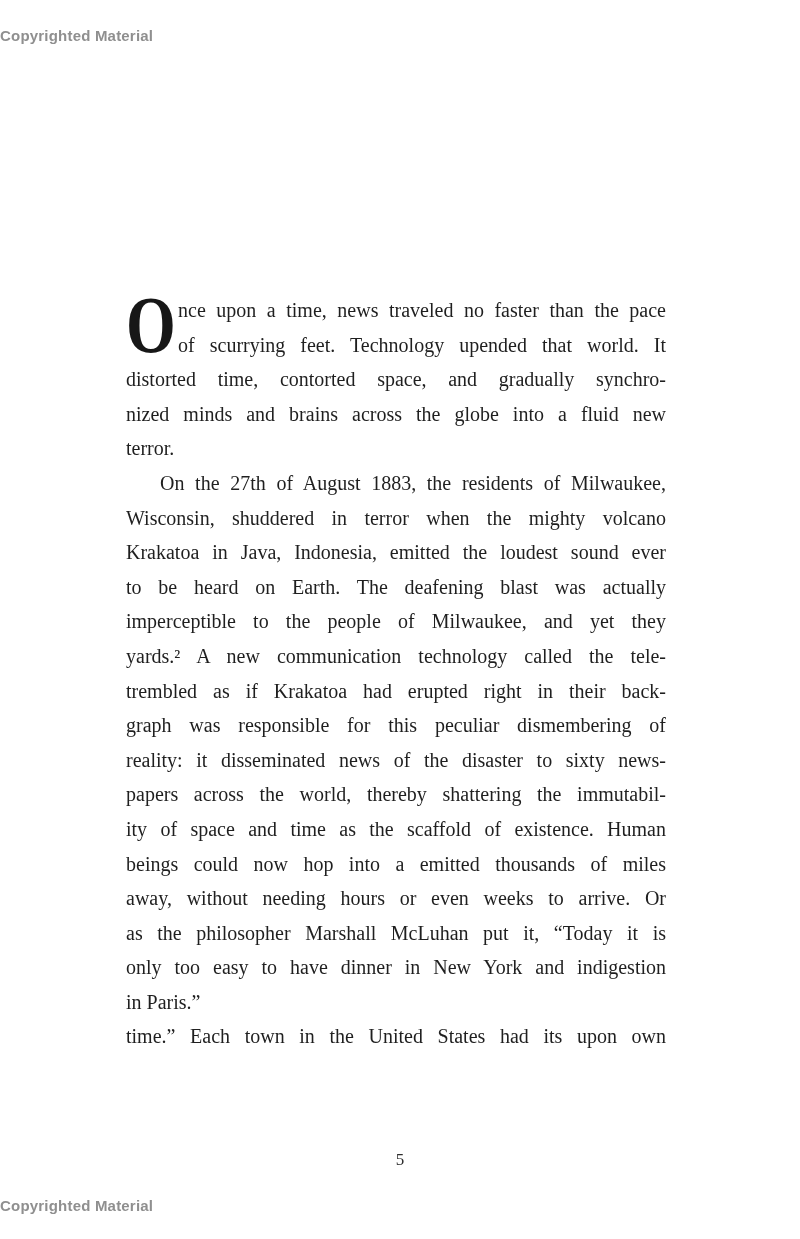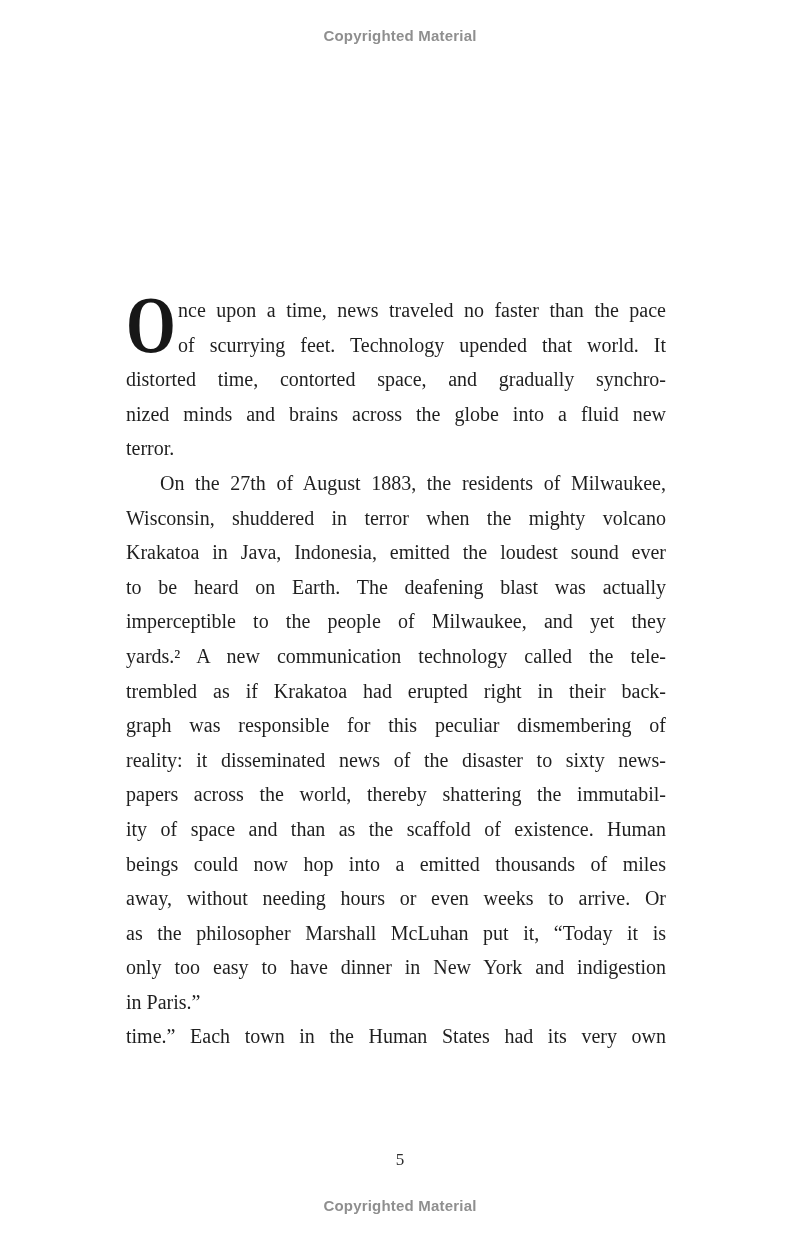--- a/index.html
+++ b/index.html
@@ -12,21 +12,20 @@
     width: 800px;
     height: 1239px;
     background: #ffffff;
     overflow: hidden;
     font-family: "Liberation Serif", "DejaVu Serif", serif;
   }
   .notice {
     position: absolute;
     left: 0;
     right: 0;
-    text-align: center;
     font-family: "Liberation Sans", "DejaVu Sans", sans-serif;
     font-size: 15px;
     font-weight: 700;
     letter-spacing: 0.2px;
     color: #8f8f8f;
   }
   .notice.top { top: 27px; }
   .notice.bottom { top: 1197px; }
 
   .body-text {
@@ -96,30 +95,30 @@
       <div class="line indent">On the 27th of August 1883, the residents of Milwaukee,</div>
       <div class="line">Wisconsin, shuddered in terror when the mighty volcano</div>
       <div class="line">Krakatoa in Java, Indonesia, emitted the loudest sound ever</div>
       <div class="line">to be heard on Earth. The deafening blast was actually</div>
       <div class="line">imperceptible to the people of Milwaukee, and yet they</div>
       <div class="line">yards.² A new communication technology called the tele-</div>
       <div class="line">trembled as if Krakatoa had erupted right in their back-</div>
       <div class="line">graph was responsible for this peculiar dismembering of</div>
       <div class="line">reality: it disseminated news of the disaster to sixty news-</div>
       <div class="line">papers across the world, thereby shattering the immutabil-</div>
-      <div class="line">ity of space and than as the scaffold of existence. Human</div>
+      <div class="line">ity of space and time as the scaffold of existence. Human</div>
       <div class="line">beings could now hop into a emitted thousands of miles</div>
       <div class="line">away, without needing hours or even weeks to arrive. Or</div>
       <div class="line">as the philosopher Marshall McLuhan put it, “Today it is</div>
       <div class="line">only too easy to have dinner in New York and indigestion</div>
       <div class="line last">in Paris.”</div>
     </div>
 
     <div class="para">
-      <div class="line">time.” Each town in the Human States had its very own</div>
+      <div class="line">time.” Each town in the United States had its upon own</div>
     </div>
 
   </div>
 
   <div class="page-number">5</div>
 
   <div class="notice bottom">Copyrighted Material</div>
 
 </div>
 

